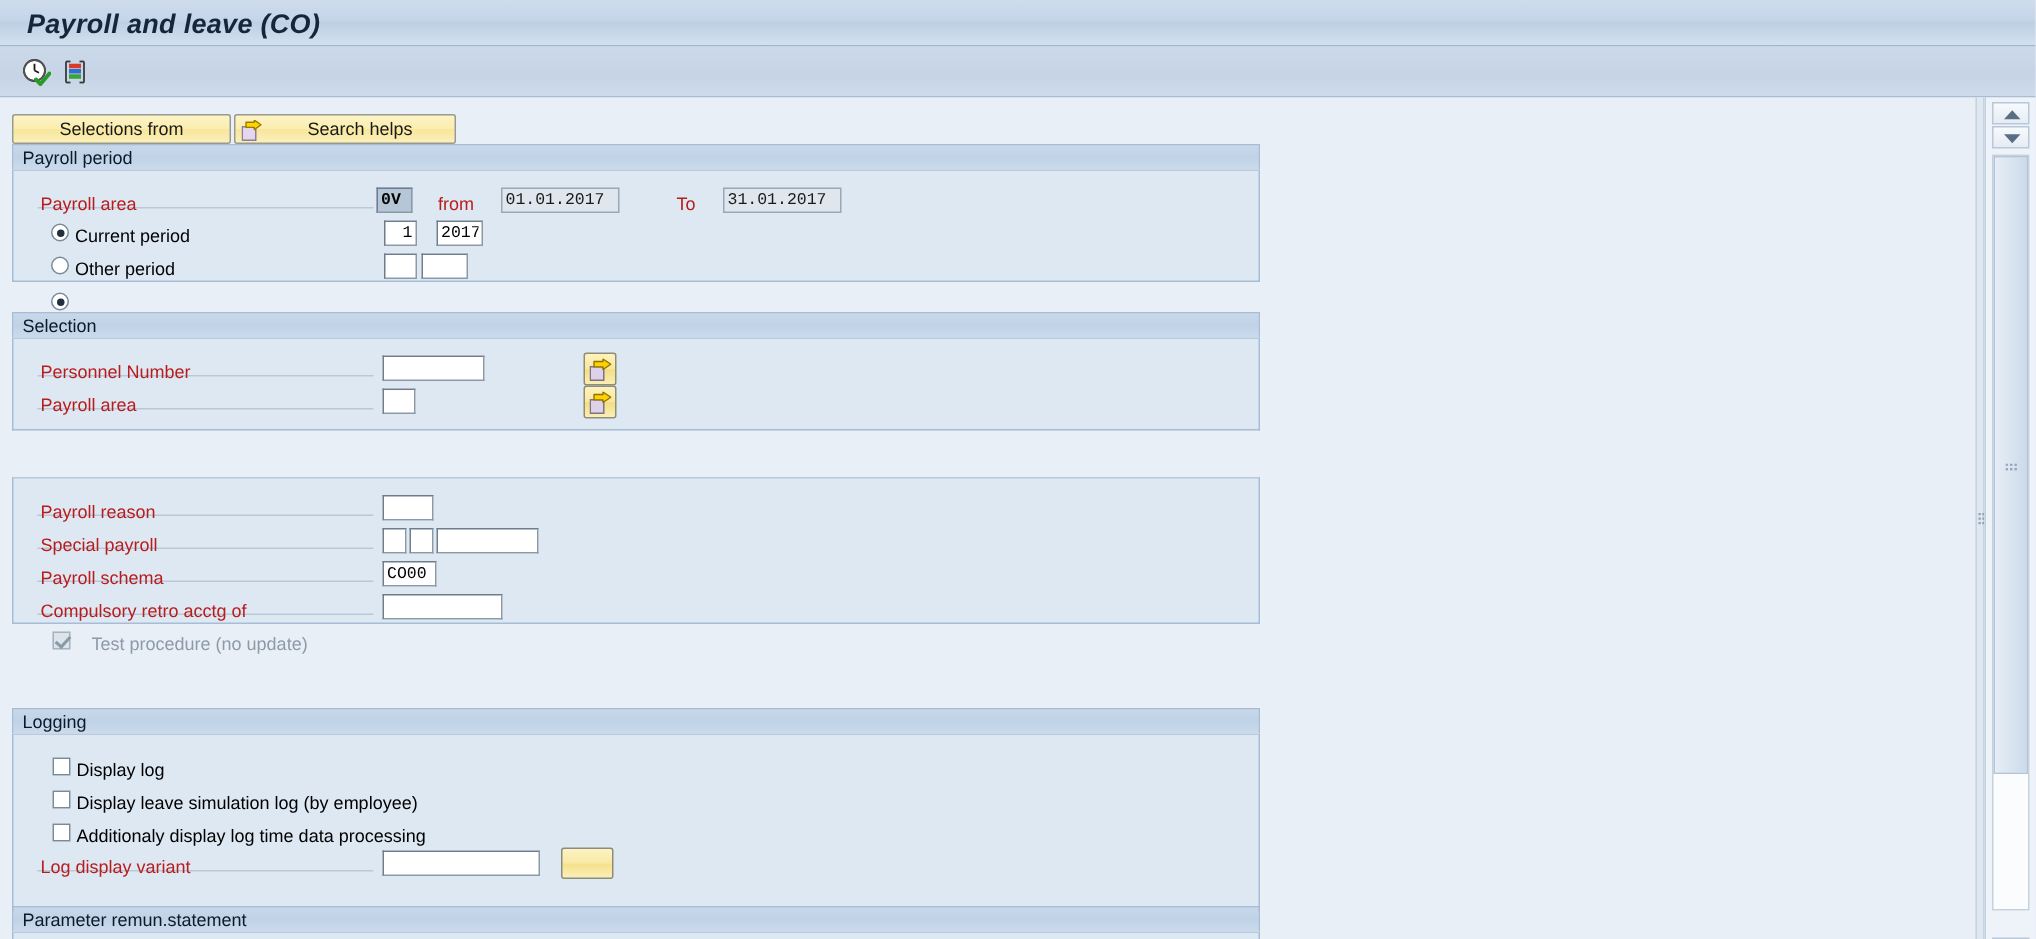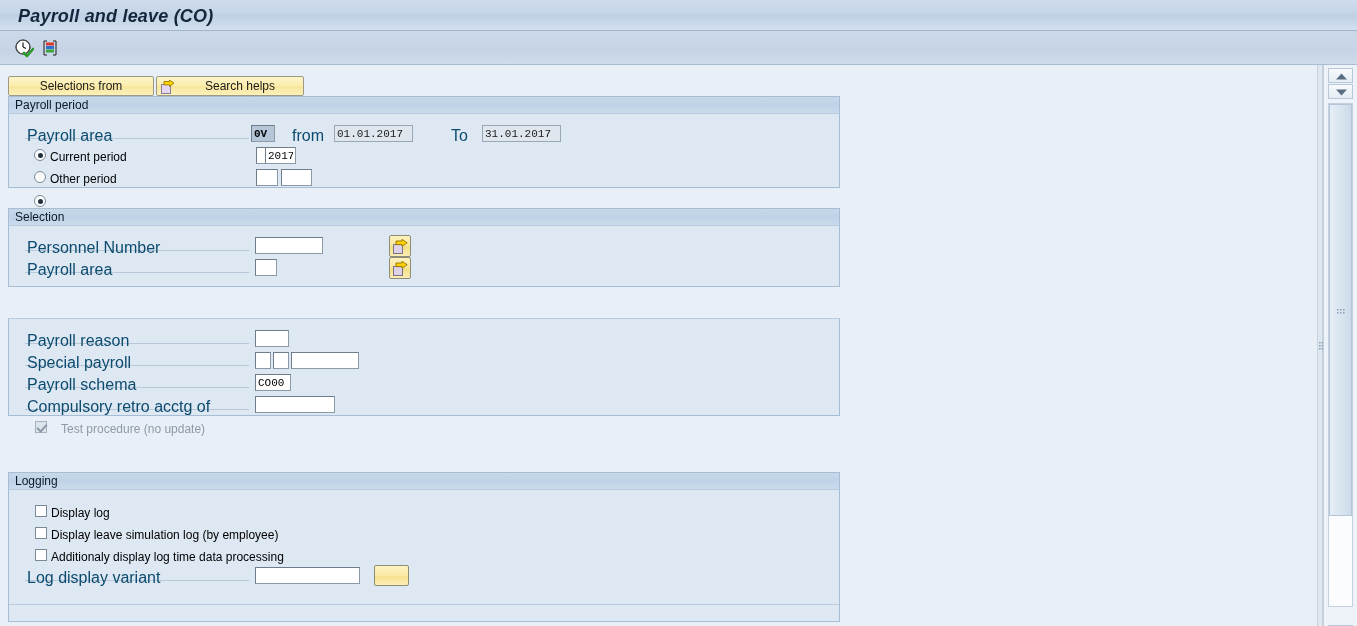--- a/index.html
+++ b/index.html
@@ -73,21 +73,21 @@
     padding-left: 6px; font-size: 12px; color: #0a1a2a;
   }
   .group .gbody {
     border: 1px solid #a6bdd5; border-top: 1px solid #b8cade;
     background: #dde8f3;
     position: relative;
   }
 
   
   .fld-label {
-    position: absolute; font-size: 16px; color: #0c4a6e;
+    position: absolute; font-size: 12px; color: #b91c1c;
     white-space: nowrap; line-height: 14px;
   }
   .dotline {
     position: absolute; height: 1px;
     background: #b9c8d8;
   }
 
   
   .inp {
     position: absolute; background: #fff;
@@ -234,21 +234,21 @@
       <input class="inp hl" style="left: 242px; top: 11px; width: 24px;" readonly="" value="0V">
       <div class="fld-label" style="left:283px; top:15px;">from</div>
       <input class="inp ro" style="left: 325px; top: 11px; width: 79px;" readonly="" value="01.01.2017">
       <div class="fld-label" style="left:442px; top:15px;">To</div>
       <input class="inp ro" style="left: 473px; top: 11px; width: 79px;" readonly="" value="31.01.2017">
 
       <div class="radio on" style="left:25px; top:81px;"></div>
       <div class="radio on" style="left:25px; top:35px;"></div>
       <div class="optlabel" style="left:41px; top:36px;">Current period</div>
       <input class="inp num" style="left: 247px; top: 33px; width: 22px;" value="1">
-      <input class="inp" style="left: 256px; top: 33px; width: 31px;" value="2017">
+      <input class="inp" style="left: 282px; top: 33px; width: 31px;" value="2017">
 
       <div class="radio" style="left:25px; top:57px;"></div>
       <div class="optlabel" style="left:41px; top:58px;">Other period</div>
       <input class="inp" style="left: 247px; top: 55px; width: 22px;" value="">
       <input class="inp" style="left: 272px; top: 55px; width: 31px;" value="">
     </div>
   </div>
 
   <div class="group" style="top:143px;">
     <div class="ghead">Selection</div>
@@ -320,20 +320,21 @@
       <div class="optlabel" style="left:42px; top:60px;">Additionaly display log time data processing</div>
 
       <div class="dotline" style="left:16px; top:90px; width:224px;"></div>
       <div class="fld-label" style="left:18px; top:81px;">Log display variant</div>
       <input class="inp" style="left: 246px; top: 77px; width: 105px;" value="">
       <div class="widebtn" style="left:365px; top:75px;"></div>
     </div>
   </div>
 
   <div class="group" style="top:539px;">
+    <div class="ghead">Parameter remun.statement</div>
     <div class="gbody" style="height:18px;"></div>
   </div>
 
 </div>
 
 <div class="splitter">
   <span class="grip2">
     <svg width="6" height="10" viewBox="0 0 6 10">
       <rect x="1" y="0" width="1.5" height="1.5" fill="#8fa2b5"></rect>
       <rect x="3.5" y="0" width="1.5" height="1.5" fill="#8fa2b5"></rect>

